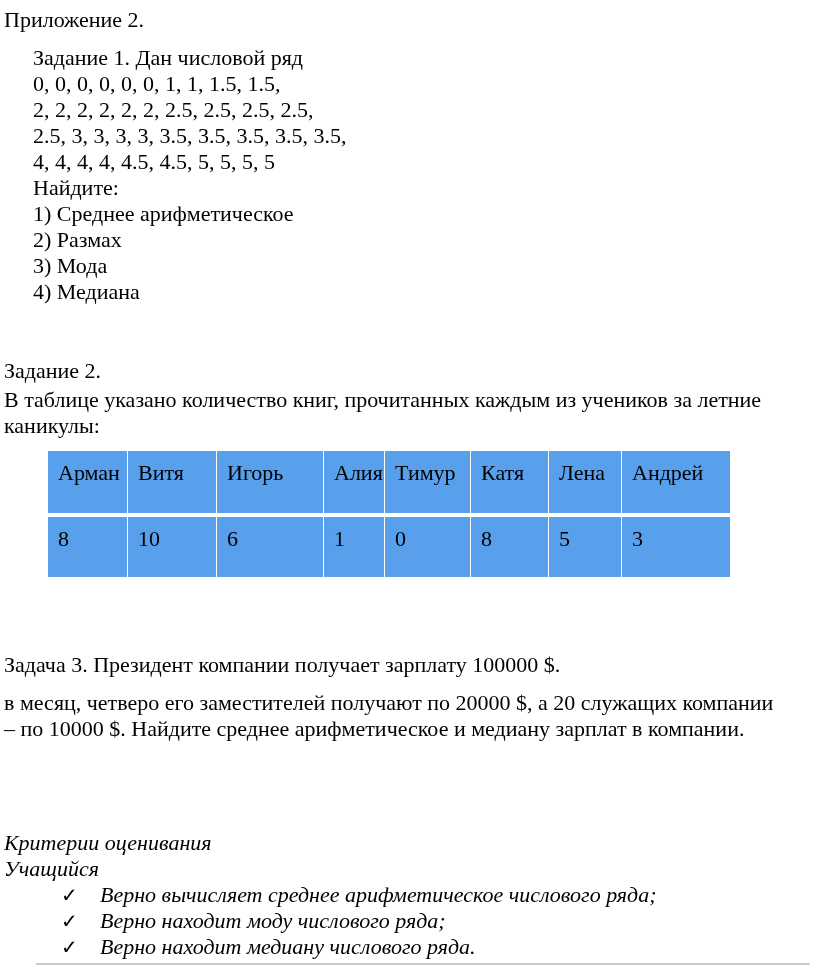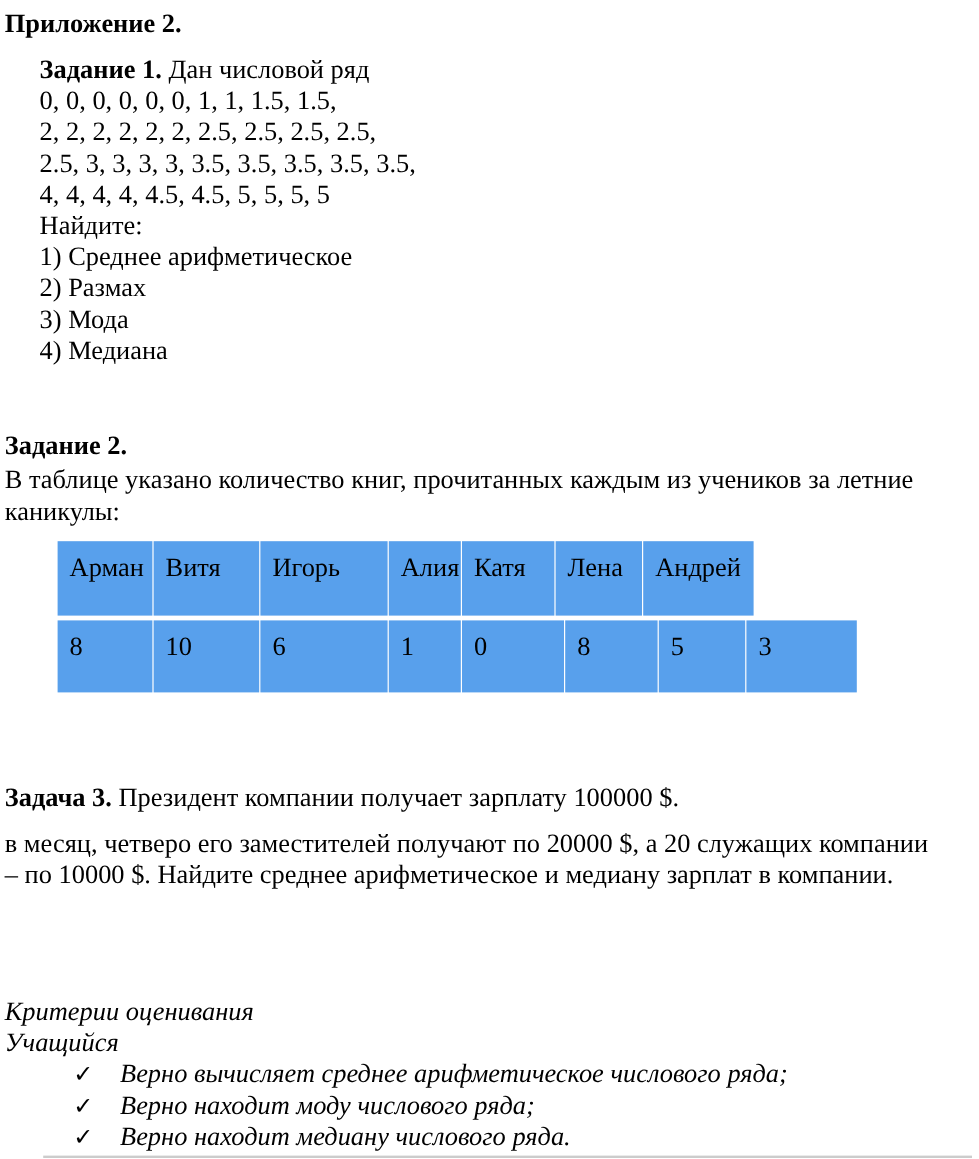--- a/index.html
+++ b/index.html
@@ -7,32 +7,32 @@
   body {
     background:#ffffff;
     font-family:"Liberation Serif","DejaVu Serif",serif;
     font-size:22px;
     line-height:26px;
     color:#000000;
     padding:7px 30px 0 4px;
     overflow:hidden;
     position:relative;
   }
-  .bold { font-weight:700; }
+  .bold { font-weight:400; }
   .sec-task1 { margin-top:12px;margin-left:29px; }
   .sec-task2 { margin-top:53px; }
   .desc { margin-top:3px; max-width:782px; }
   .books-table { margin:12px 0 0 44px; }
   .t-row { display:flex; gap:1px; }
   .t-row.header { margin-bottom:4px; }
   .t-cell { background:var(--cell-color,#58a0ec); padding:9px 4px 0 10px; overflow:hidden; }
   .header .t-cell { height:62px; }
   .values .t-cell { height:60px; }
   .w0{width:79px}.w1{width:88px}.w2{width:106px}.w3{width:60px}
-  .w4{width:85px}.w5{width:77px}.w6{width:72px}.w7{width:92px}
+  .w4{width:85px}.w5{width:77px}.w6{width:72px}.w7{width:108px}
   .sec-task3 { margin-top:75px; }
   .task3-para { margin-top:12px; max-width:782px; }
   .sec-criteria { margin-top:88px; font-style:italic; }
   .check-row { display:flex; padding-left:57px; }
   .check-mark {
     flex:0 0 39px; width:39px;
     font-style:normal; font-weight:700;
     font-family:"DejaVu Sans",sans-serif;
     font-size:20px;
   }
@@ -62,20 +62,21 @@
 <section class="sec-task2">
   <p class="bold">Задание 2.</p>
   <p class="desc">В таблице указано количество книг, прочитанных каждым из учеников за летние каникулы:</p>
 
   <div class="books-table">
     <div class="t-row header">
       <div class="t-cell w0">Арман</div>
       <div class="t-cell w1">Витя</div>
       <div class="t-cell w2">Игорь</div>
       <div class="t-cell w3">Алия</div>
+      <div class="t-cell w4">Тимур</div>
       <div class="t-cell w5">Катя</div>
       <div class="t-cell w6">Лена</div>
       <div class="t-cell w7">Андрей</div>
     </div>
     <div class="t-row values">
       <div class="t-cell w0">8</div>
       <div class="t-cell w1">10</div>
       <div class="t-cell w2">6</div>
       <div class="t-cell w3">1</div>
       <div class="t-cell w4">0</div>

